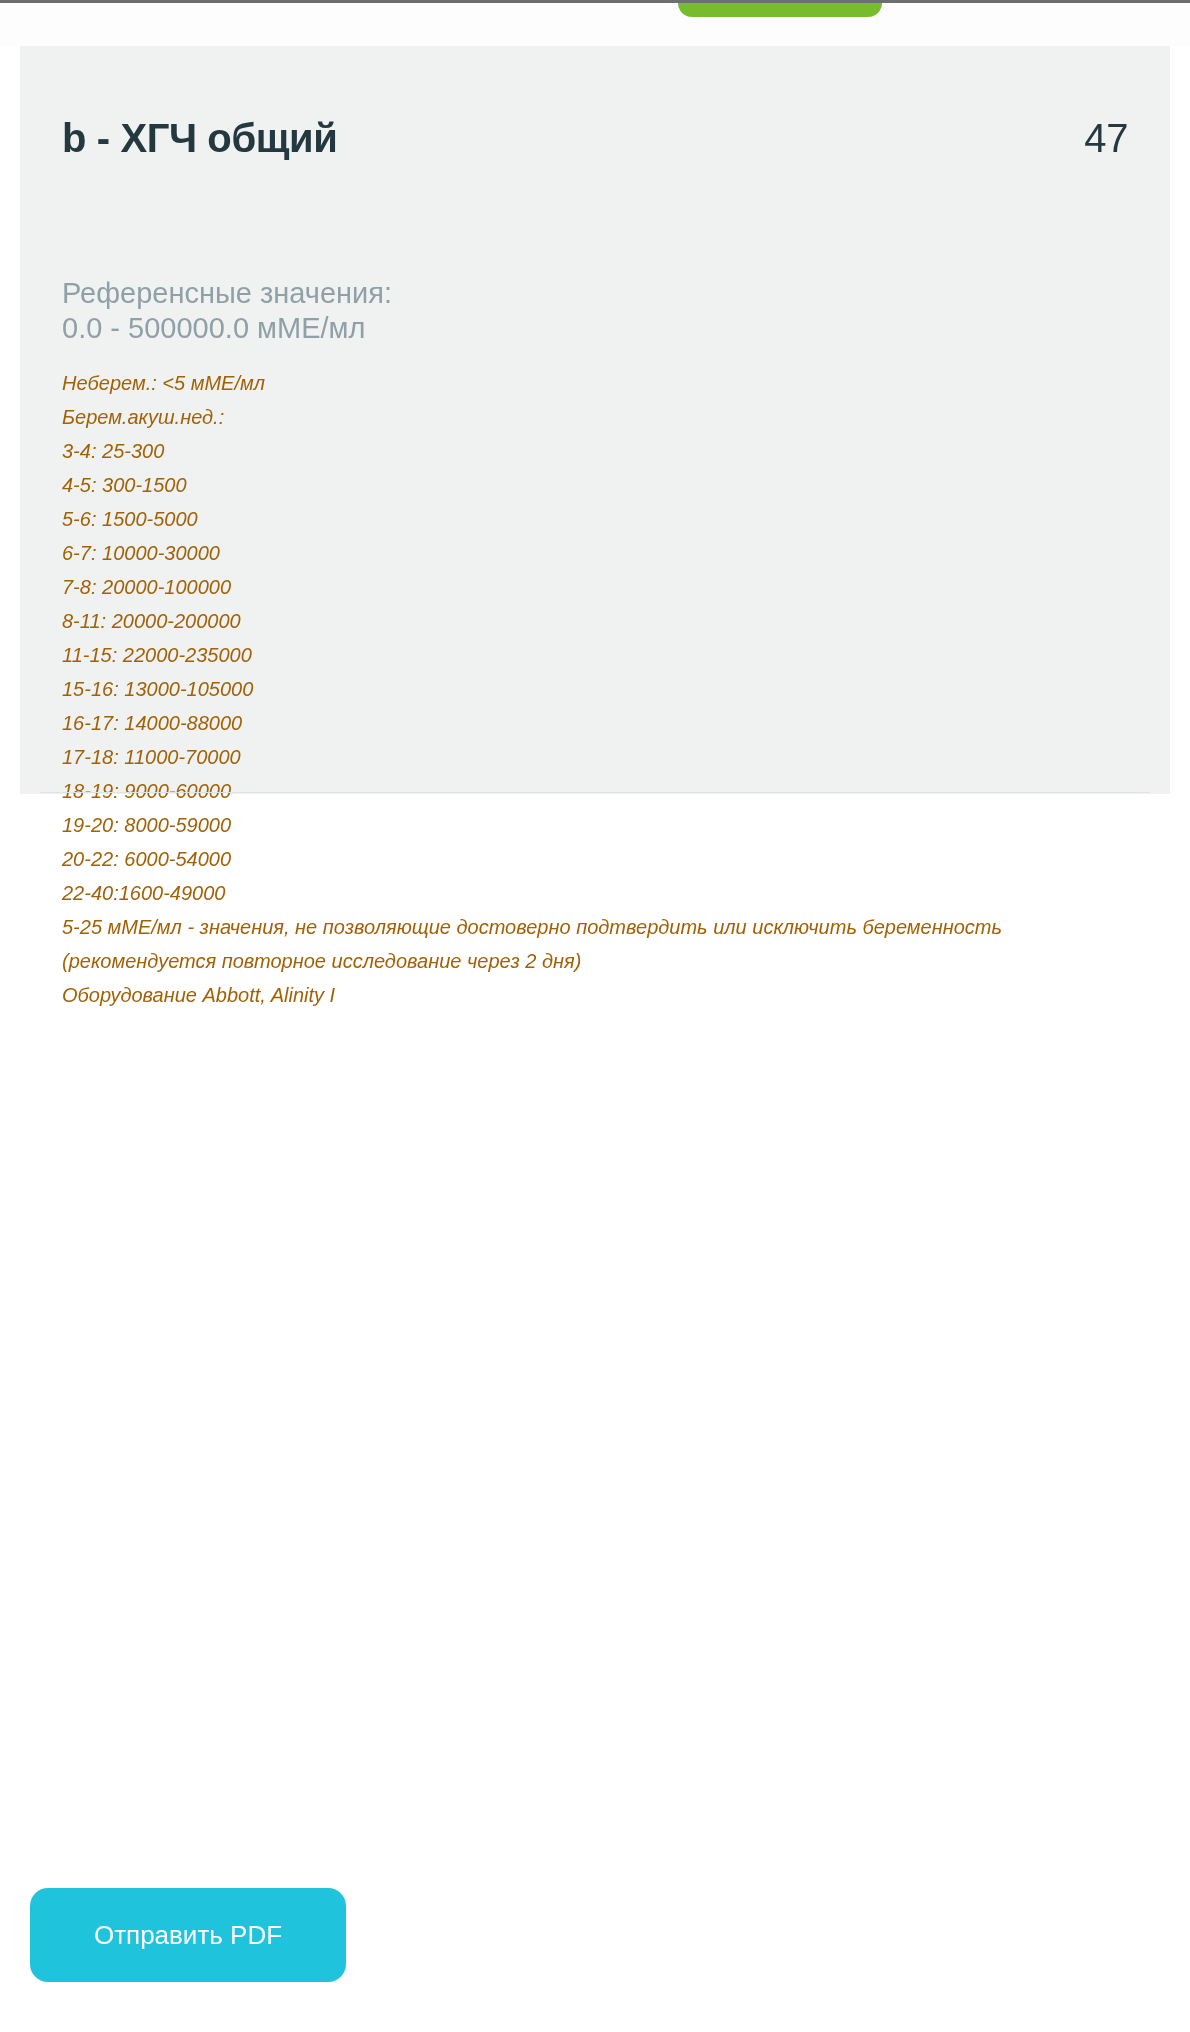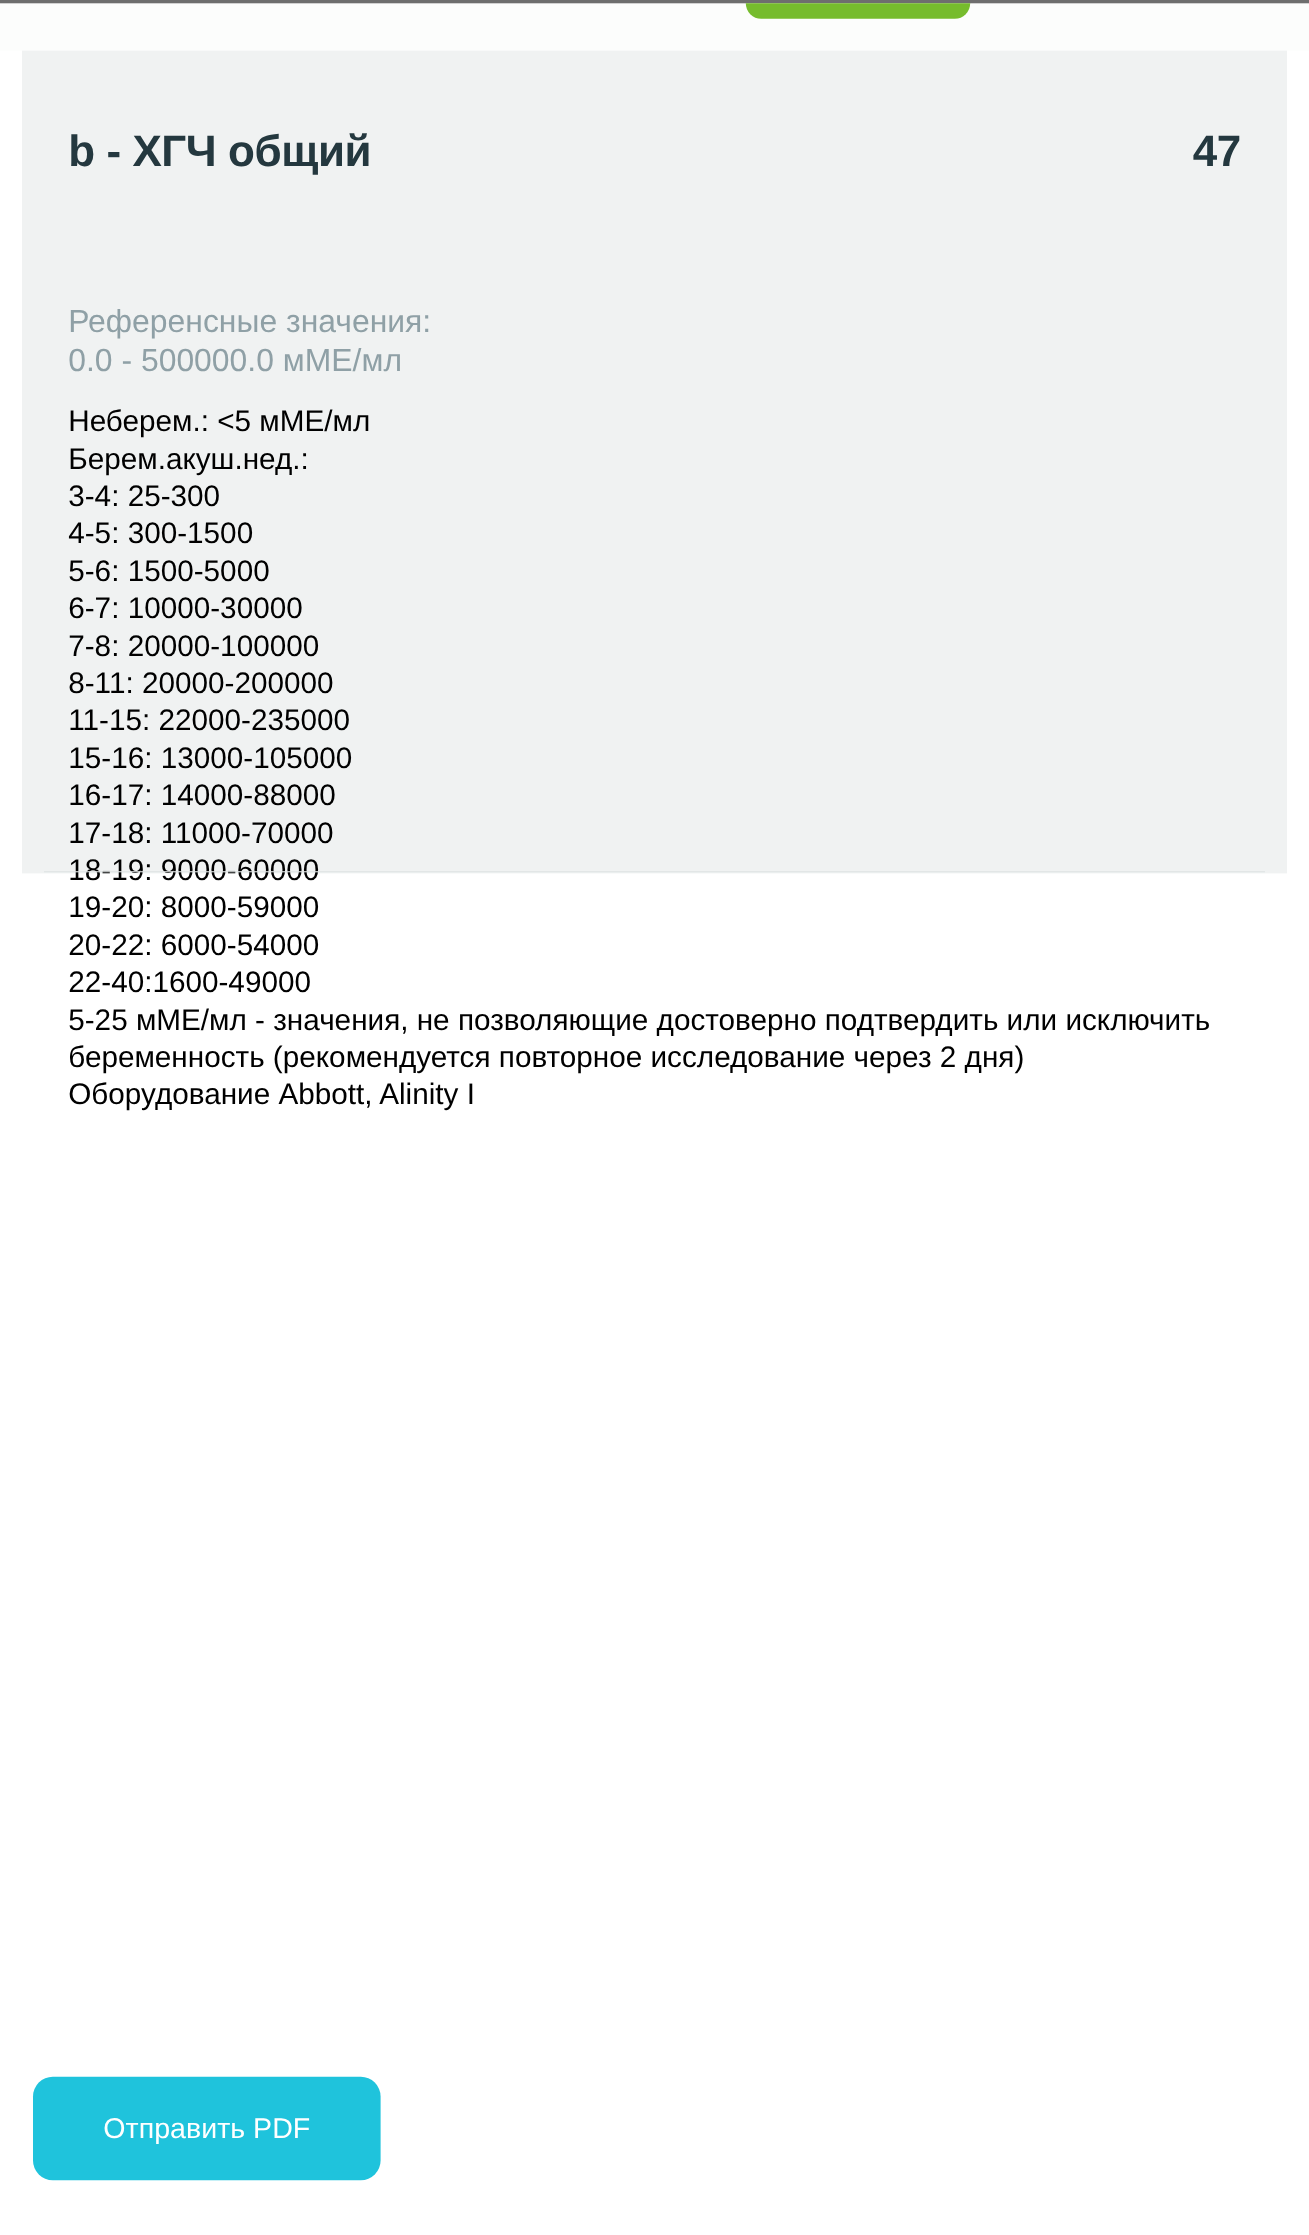--- a/index.html
+++ b/index.html
@@ -68,44 +68,45 @@
   }
   .result-title {
     font-size: 40px;
     font-weight: bold;
     color: #24383f;
     letter-spacing: -0.4px;
     white-space: nowrap;
   }
   .result-value {
     font-size: 40px;
-    font-weight: bold;
+    font-weight: normal;
     color: #24383f;
     letter-spacing: -0.4px;
   }
 
   .reference-block {
     position: absolute;
     left: 42px;
     top: 230px;
     font-size: 29px;
     line-height: 35px;
     color: #8fa0a6;
     white-space: pre-line;
   }
 
   .details-block {
     position: absolute;
     left: 42px;
     top: 320px;
     width: 1080px;
-    font-size: 27px;
+    font-size: 20px;
     line-height: 34px;
-    color: #000000;
+    color: #a16207;
     white-space: pre-line;
+    font-style: italic;
   }
 
   
   .send-pdf-button {
     position: absolute;
     left: 30px;
     top: 1888px;
     width: 316px;
     height: 94px;
     background: #1fc3dc;

